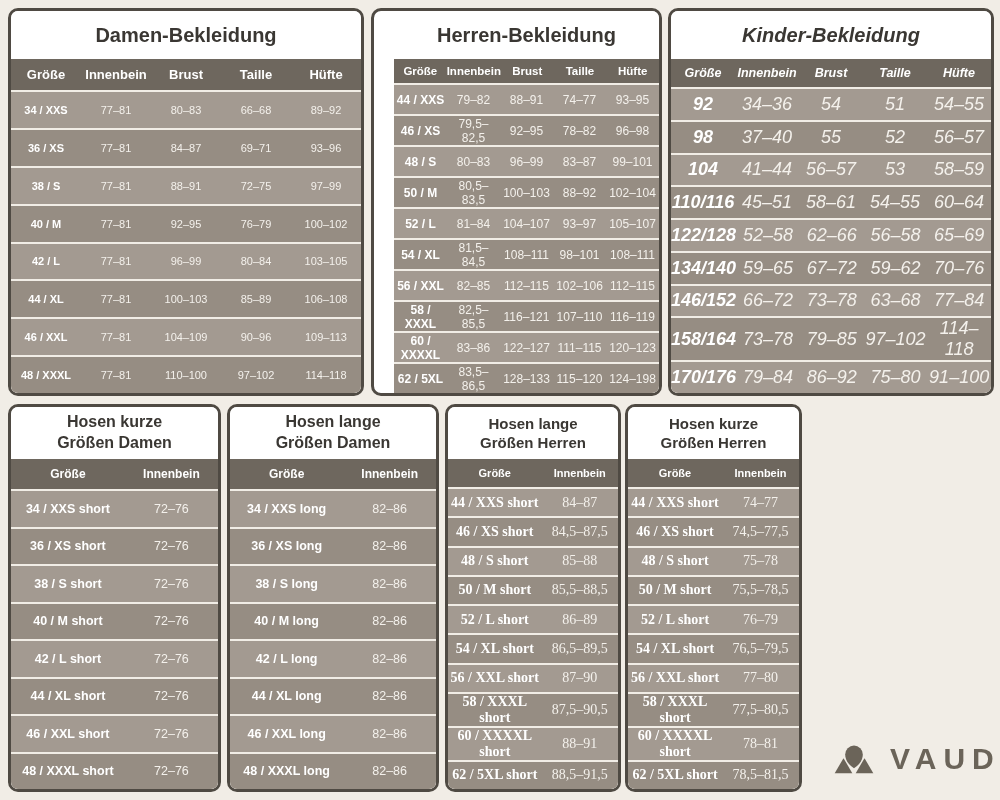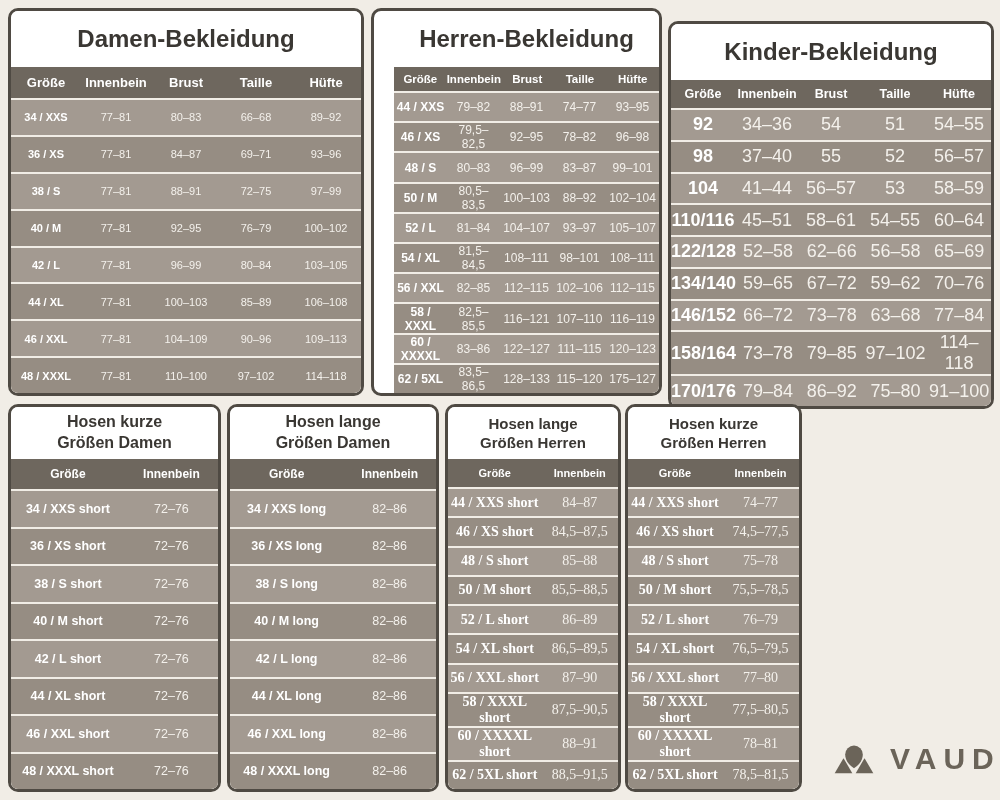--- a/index.html
+++ b/index.html
@@ -26,21 +26,21 @@
     background:#fff;
     display:flex;flex-direction:column;
     overflow:hidden;
   }
   .tbl-title{
     background:#fff;color:var(--title-text);
     font-weight:bold;text-align:center;
     display:flex;flex-direction:column;justify-content:center;
     flex:0 0 auto;
   }
-  .t-top .tbl-title{height:56px;font-size:24px;}
+  .t-top .tbl-title{height:48px;font-size:20px;}
   .t-bottom .tbl-title{height:52px;font-size:16px;line-height:1.3;}
   .t-narrow .tbl-title{font-size:15px;}
   .tbl-head{
     background:var(--header-bg);color:#fff;
     display:flex;align-items:flex-end;
     font-weight:bold;flex:0 0 auto;
   }
   .t-top .tbl-head{padding:8px 0;font-size:13px;}
   .t-herren .tbl-head{padding:6px 0;font-size:11.5px;}
   .t-kinder .tbl-head{padding:7px 0;font-size:12.5px;}
@@ -60,21 +60,21 @@
   .t-damen .row .cell{font-size:11px;}
   .t-herren .row .cell{font-size:12px;}
   .t-kinder .row .cell{font-size:18px;}
   .t-bottom .row .cell{font-size:12.5px;}
   .t-narrow .row .cell{font-size:14px;font-family:Liberation Serif, serif;}
   .cols-2 .cell:first-child{flex:0 0 55%;}
   .cols-2 .cell:last-child{flex:1;}
   
   #tbl0{left:8px;top:8px;width:356px;height:388px;}
   #tbl1{left:371px;top:8px;width:291px;height:388px;padding-left:20px;}
-  #tbl2{left:668px;top:21px;width:326px;height:388px;}
+  #tbl2{left:668px;top:8px;width:326px;height:388px;font-style:italic;}
   #tbl3{left:8px;top:404px;width:213px;height:388px;}
   #tbl4{left:227px;top:404px;width:212px;height:388px;}
   #tbl5{left:445px;top:404px;width:176px;height:388px;}
   #tbl6{left:625px;top:404px;width:177px;height:388px;}
   .brand-logo{
     position:absolute;left:833px;top:740px;
     display:flex;align-items:center;gap:15px;
   }
   .logo-mark{width:42px;height:38px;flex:0 0 auto;}
   .logo-word{
@@ -231,21 +231,21 @@
           <div class="cell">83–86</div>
           <div class="cell">122–127</div>
           <div class="cell">111–115</div>
           <div class="cell">120–123</div>
         </div>
         <div class="row even">
           <div class="cell">62 / 5XL</div>
           <div class="cell">83,5–86,5</div>
           <div class="cell">128–133</div>
           <div class="cell">115–120</div>
-          <div class="cell">175–127</div>
+          <div class="cell">124–198</div>
         </div>
       </div>
   </div>
 
   <div id="tbl2" class="size-table t-top t-kinder">
     <div class="tbl-title">
         <div>Kinder-Bekleidung</div>
       </div>
     <div class="tbl-head">
         <div class="cell">Größe</div>

